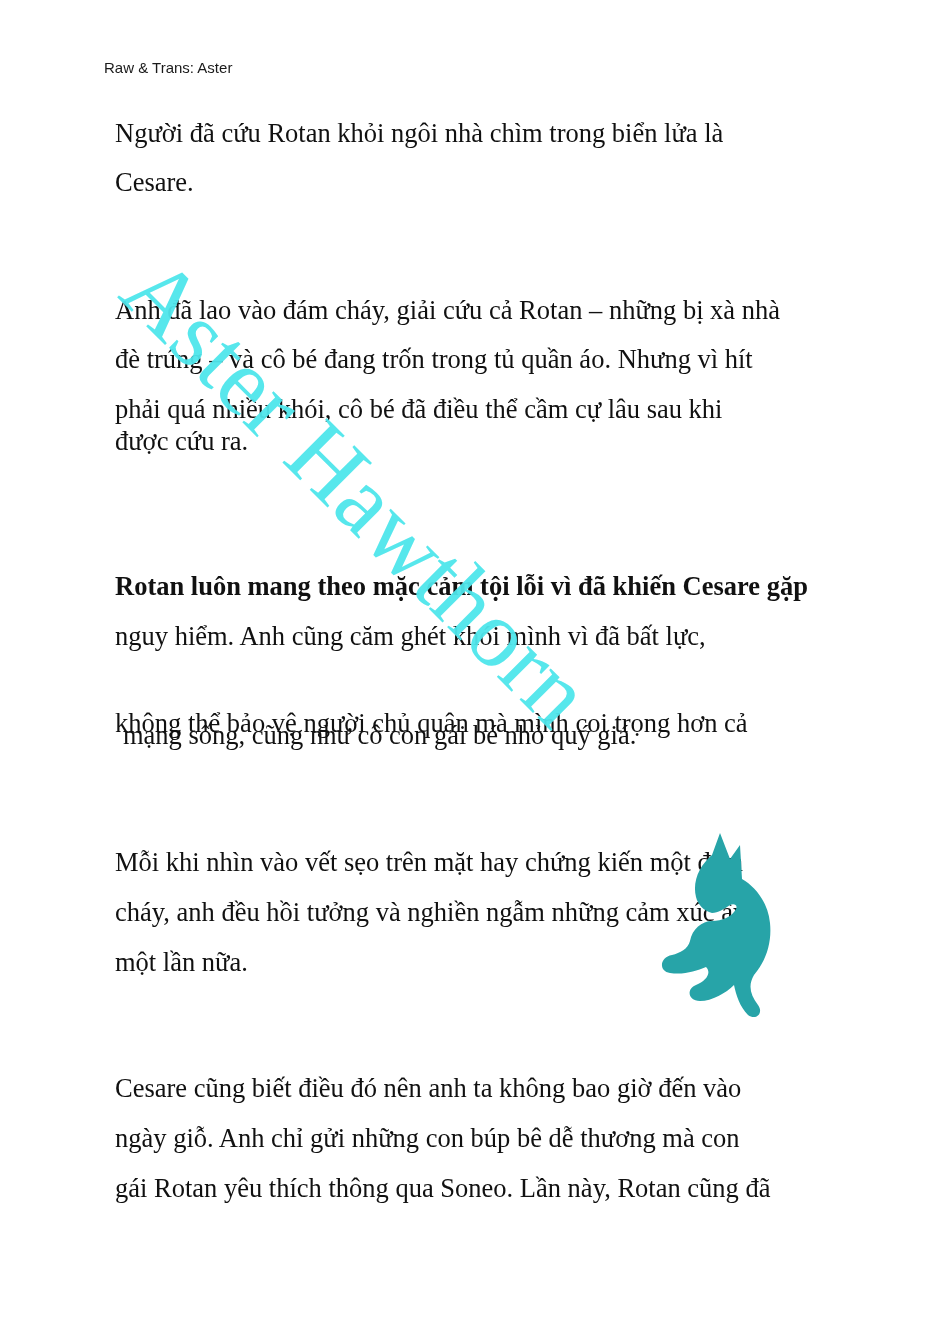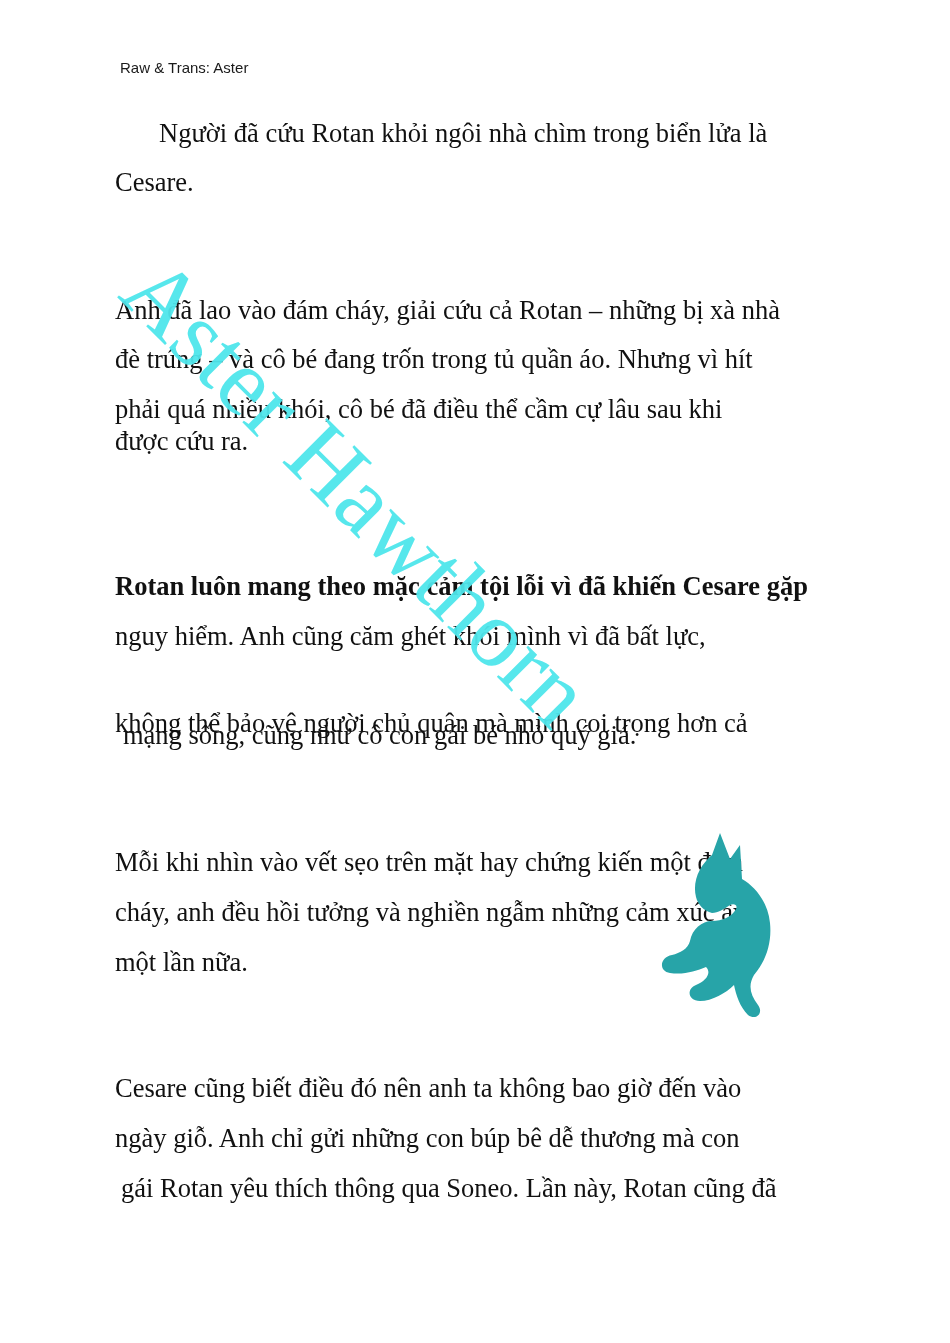--- a/index.html
+++ b/index.html
@@ -15,21 +15,21 @@
     }
     .page {
       position: absolute;
       left: 0; top: 0;
       width: 950px;
       height: 1343px;
       background: #ffffff;
     }
     .header {
       position: absolute;
-      left: 120px;
+      left: 104px;
       top: 58px;
       font-family: "Liberation Sans", sans-serif;
       font-size: 15px;
       color: #1a1a1a;
       line-height: 20px;
       white-space: nowrap;
     }
     .line {
       position: absolute;
       left: 115px;
@@ -64,40 +64,40 @@
       z-index: 3;
     }
   </style>
 </head>
 <body>
 
 <div class="page">
 
   <div class="header">Raw &amp; Trans: Aster</div>
 
-  <div class="line" style="top:116px;margin-left:44px;">Người đã cứu Rotan khỏi ngôi nhà chìm trong biển lửa là</div>
+  <div class="line" style="top:116px;">Người đã cứu Rotan khỏi ngôi nhà chìm trong biển lửa là</div>
   <div class="line" style="top:165px;font-family:Liberation Serif, serif;">Cesare.</div>
 
   <div class="line" style="top:293px;">Anh đã lao vào đám cháy, giải cứu cả Rotan – những bị xà nhà</div>
   <div class="line" style="top:342px;">đè trúng – và cô bé đang trốn trong tủ quần áo. Nhưng vì hít</div>
   <div class="line" style="top:392px;">phải quá nhiều khói, cô bé đã điều thể cầm cự lâu sau khi</div>
   <div class="line" style="top:424px;">được cứu ra.</div>
 
   <div class="line" style="top:569px;font-weight:bold;">Rotan luôn mang theo mặc cảm tội lỗi vì đã khiến Cesare gặp</div>
   <div class="line" style="top:619px;">nguy hiểm. Anh cũng căm ghét khói mình vì đã bất lực,</div>
   <div class="line" style="top:706px;">không thể bảo vệ người chủ quân mà mình coi trọng hơn cả</div>
   <div class="line" style="top:718px;margin-left:8px;">mạng sống, cũng như cô con gái bé nhỏ quý giá.</div>
 
   <div class="line" style="top:845px;">Mỗi khi nhìn vào vết sẹo trên mặt hay chứng kiến một đám</div>
   <div class="line" style="top:895px;">cháy, anh đều hồi tưởng và nghiền ngẫm những cảm xúc ấy</div>
   <div class="line" style="top:945px;">một lần nữa.</div>
 
   <div class="line" style="top:1071px;">Cesare cũng biết điều đó nên anh ta không bao giờ đến vào</div>
   <div class="line" style="top:1121px;">ngày giỗ. Anh chỉ gửi những con búp bê dễ thương mà con</div>
-  <div class="line" style="top:1171px;margin-left:6px;">gái Rotan yêu thích thông qua Soneo. Lần này, Rotan cũng đã</div>
+  <div class="line" style="top:1171px;">gái Rotan yêu thích thông qua Soneo. Lần này, Rotan cũng đã</div>
 
   <div class="watermark">Aster Hawthorn</div>
 
   <svg class="cat" viewBox="0 0 150 195" xmlns="http://www.w3.org/2000/svg">
     <path fill="#27a4a8" d="
       M 70 8
       L 62 30
       C 50 40, 42 56, 46 72
       C 48 80, 54 86, 62 88
       C 68 88, 74 84, 80 80

